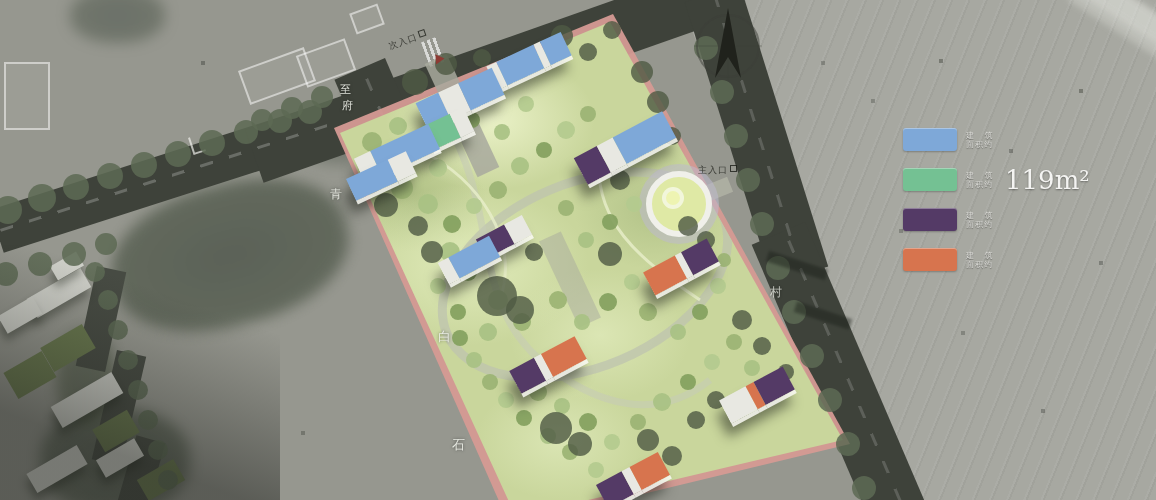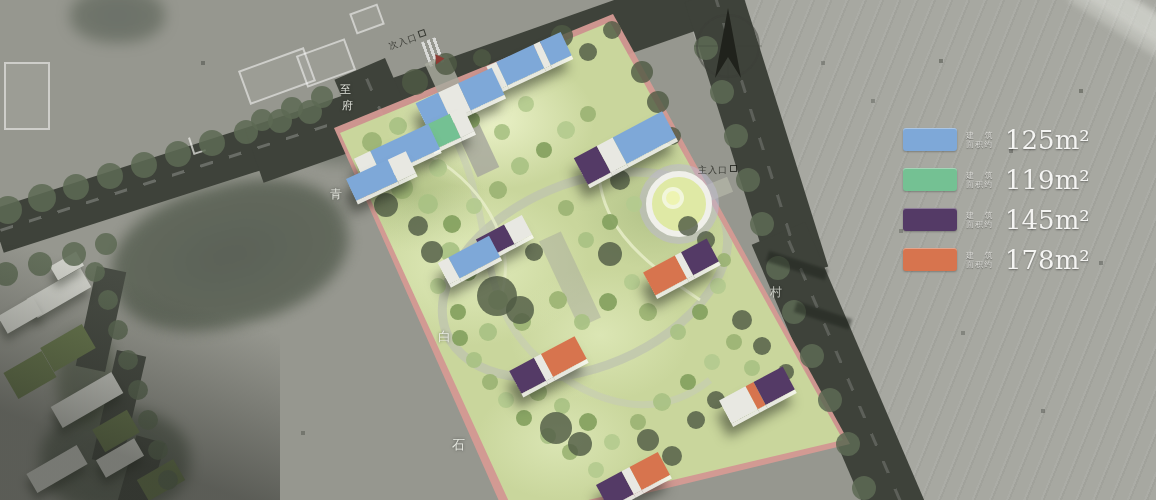--- a/index.html
+++ b/index.html
@@ -357,40 +357,37 @@
     <polygon points="36,6 49,76 36,55 23,76" fill="#20221c"></polygon>
   </svg>
 
   <div class="legend">
     <div class="legend-row">
       <div class="sw" style="background: rgb(126, 168, 216);"></div>
       <div class="ltxt">
           <span class="l1">建 筑</span>
           <span class="l2">面积约</span>
         </div>
-      <div class="lval"><span>125</span><span>m²</span></div>
     </div>
     <div class="legend-row">
       <div class="sw" style="background: rgb(116, 193, 147);"></div>
       <div class="ltxt">
           <span class="l1">建 筑</span>
           <span class="l2">面积约</span>
         </div>
       <div class="lval"><span>119</span><span>m²</span></div>
     </div>
     <div class="legend-row">
       <div class="sw" style="background: rgb(84, 58, 102);"></div>
       <div class="ltxt">
           <span class="l1">建 筑</span>
           <span class="l2">面积约</span>
         </div>
-      <div class="lval"><span>145</span><span>m²</span></div>
     </div>
     <div class="legend-row">
       <div class="sw" style="background: rgb(215, 116, 78);"></div>
       <div class="ltxt">
           <span class="l1">建 筑</span>
           <span class="l2">面积约</span>
         </div>
-      <div class="lval"><span>178</span><span>m²</span></div>
     </div>
   </div>
 </div>
 
 </body></html>

